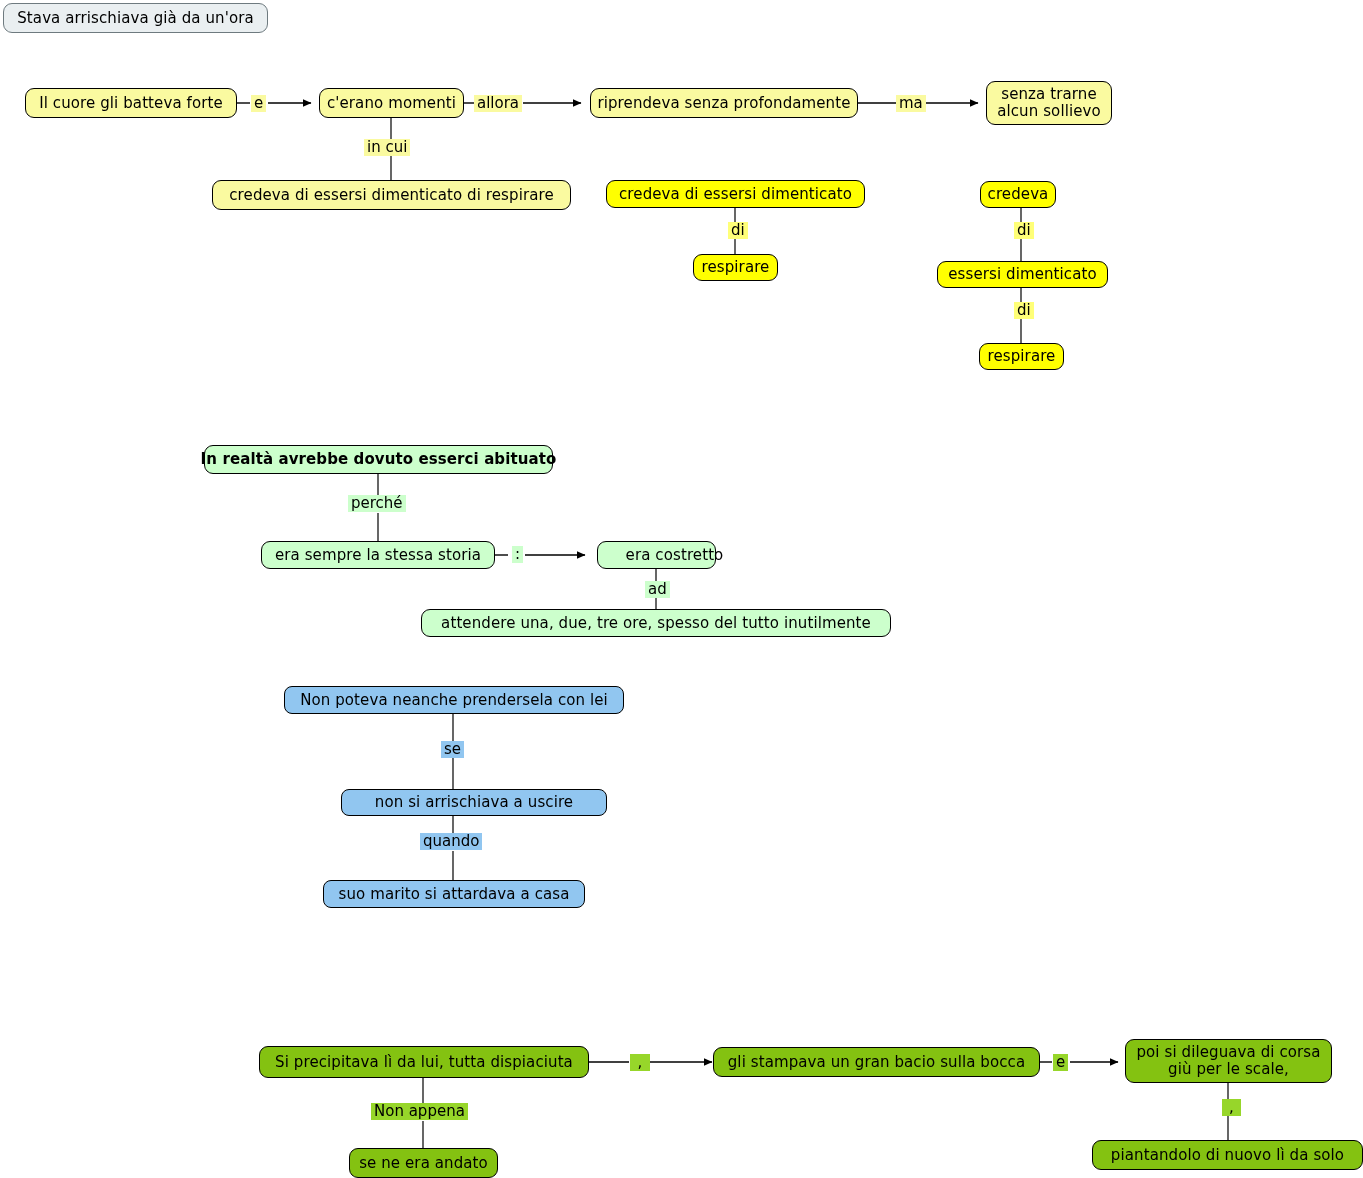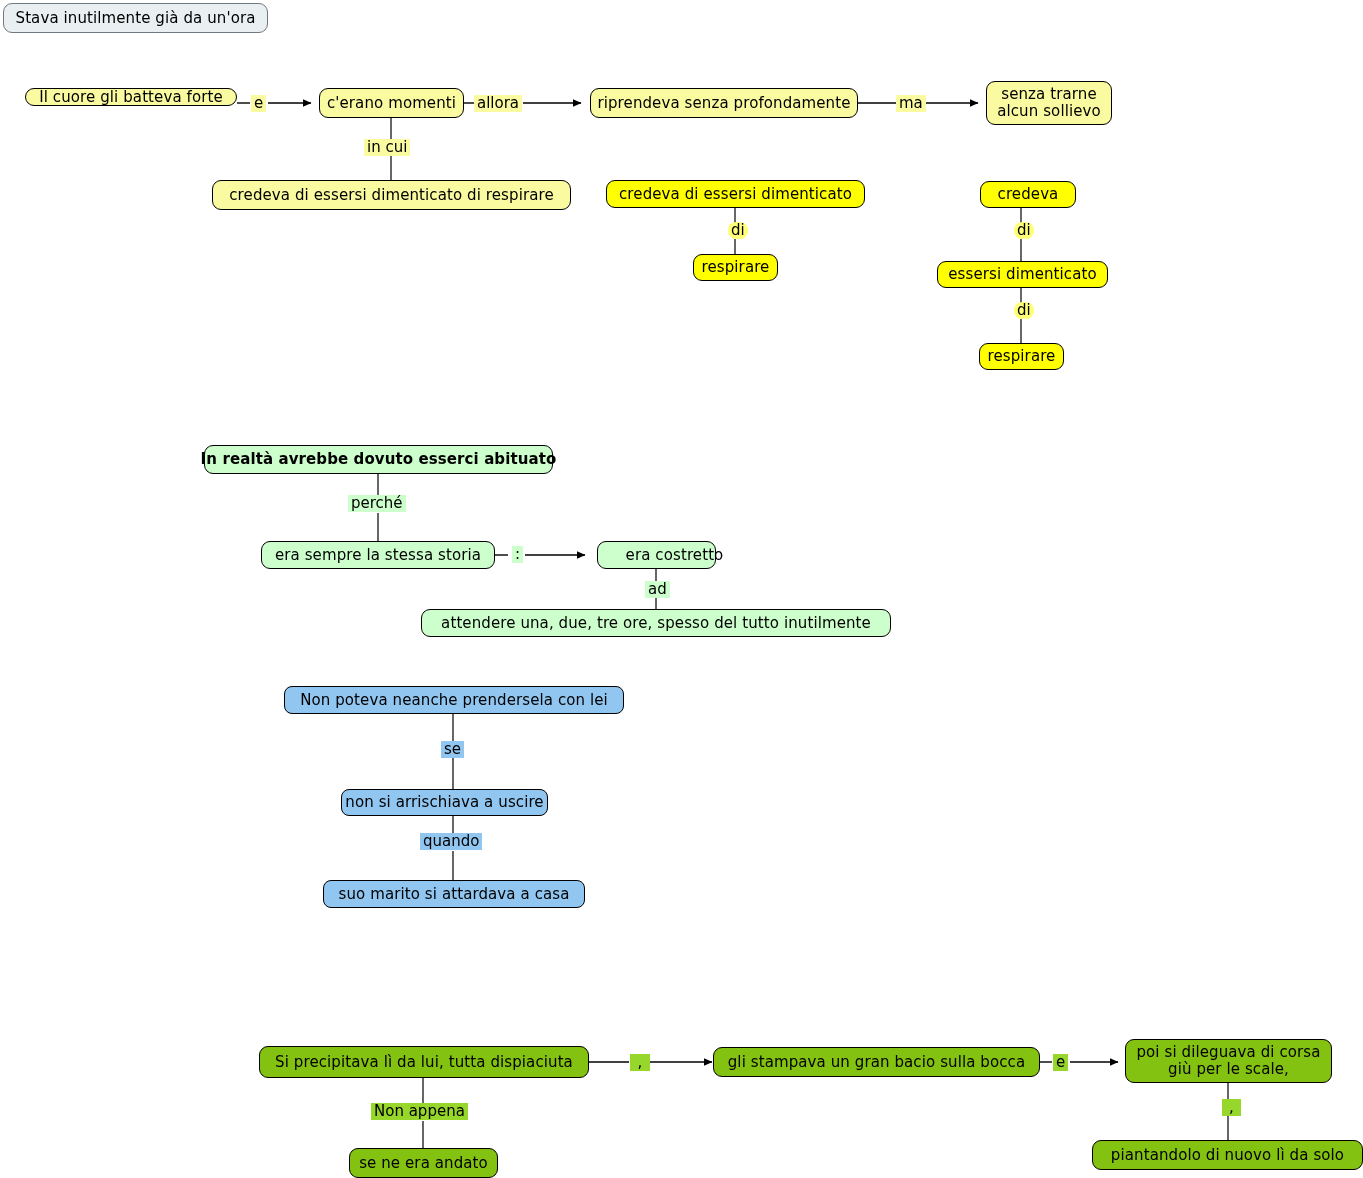--- a/index.html
+++ b/index.html
@@ -63,21 +63,21 @@
   .elabel {
     position: absolute;
     font-size: 15px;
     line-height: 17px;
     padding: 0px 3px;
     white-space: nowrap;
     text-align: center;
     z-index: 5;
   }
   .lab-y { background: #fafaa0; }
-  .lab-y2 { background: #ffff78; border-radius: 8px; }
+  .lab-y2 { background: #ffff78; }
   .lab-g { background: #ccffcc; }
   .lab-b { background: #91c6f0; }
   .lab-g2 { background: #97d62a; }
 </style>
 </head>
 <body>
 
 <div id="canvas">
 
   <svg class="edges" viewBox="0 0 1363 1178">
@@ -118,24 +118,24 @@
     <line x1="645" y1="1062" x2="712" y2="1062" stroke="#000" stroke-width="1.4" marker-end="url(#arrowblack)"></line>
     <line x1="1040" y1="1062" x2="1052" y2="1062" stroke="#000" stroke-width="1.4"></line>
     <line x1="1070" y1="1062" x2="1118" y2="1062" stroke="#000" stroke-width="1.4" marker-end="url(#arrowblack)"></line>
     <line x1="423" y1="1076" x2="423" y2="1104" stroke="#000" stroke-width="1.2"></line>
     <line x1="423" y1="1121" x2="423" y2="1149" stroke="#000" stroke-width="1.2"></line>
     <line x1="1228" y1="1083" x2="1228" y2="1101" stroke="#000" stroke-width="1.2"></line>
     <line x1="1228" y1="1116" x2="1228" y2="1140" stroke="#000" stroke-width="1.2"></line>
   </svg>
 
   <div class="node title-node" style="left:3px; top:3px; width:265px; height:30px;">
-    <span>Stava inutilmente già da un'ora</span>
-  </div>
-
-  <div class="node y1" style="left:25px; top:88px; width:212px; height:18px;">
+    <span>Stava arrischiava già da un'ora</span>
+  </div>
+
+  <div class="node y1" style="left:25px; top:88px; width:212px; height:30px;">
     <span>Il cuore gli batteva forte</span>
   </div>
 
   <div class="node y1" style="left:319px; top:88px; width:145px; height:30px;">
     <span>c'erano momenti</span>
   </div>
 
   <div class="node y1" style="left:590px; top:88px; width:268px; height:30px;">
     <span>riprendeva senza profondamente</span>
   </div>
@@ -149,21 +149,21 @@
   </div>
 
   <div class="node y2" style="left:606px; top:180px; width:259px; height:28px;">
     <span>credeva di essersi dimenticato</span>
   </div>
 
   <div class="node y2" style="left:693px; top:254px; width:85px; height:27px;">
     <span>respirare</span>
   </div>
 
-  <div class="node y2" style="left:980px; top:181px; width:96px; height:27px;">
+  <div class="node y2" style="left:980px; top:181px; width:76px; height:27px;">
     <span>credeva</span>
   </div>
 
   <div class="node y2" style="left:937px; top:261px; width:171px; height:27px;">
     <span>essersi dimenticato</span>
   </div>
 
   <div class="node y2" style="left:979px; top:343px; width:85px; height:27px;">
     <span>respirare</span>
   </div>
@@ -213,21 +213,21 @@
     <span>:</span>
   </div>
   <div class="elabel lab-g" style="left:645px; top:581px;">
     <span>ad</span>
   </div>
 
   <div class="node b1" style="left:284px; top:686px; width:340px; height:28px;">
     <span>Non poteva neanche prendersela con lei</span>
   </div>
 
-  <div class="node b1" style="left:341px; top:789px; width:207px; height:27px;">
+  <div class="node b1" style="left:341px; top:789px; width:266px; height:27px;">
     <span>non si arrischiava a uscire</span>
   </div>
 
   <div class="node b1" style="left:323px; top:880px; width:262px; height:28px;">
     <span>suo marito si attardava a casa</span>
   </div>
 
   <div class="elabel lab-b" style="left:441px; top:741px;">
     <span>se</span>
   </div>

